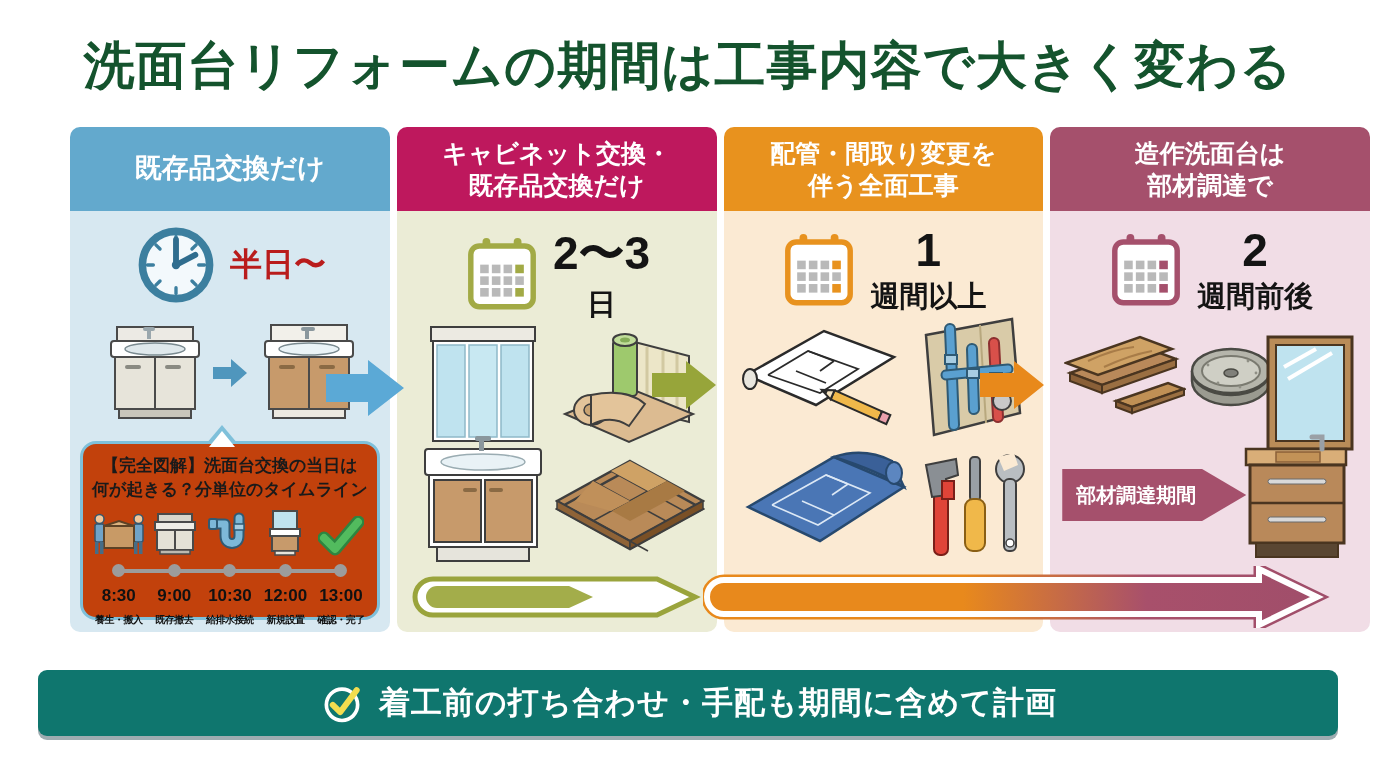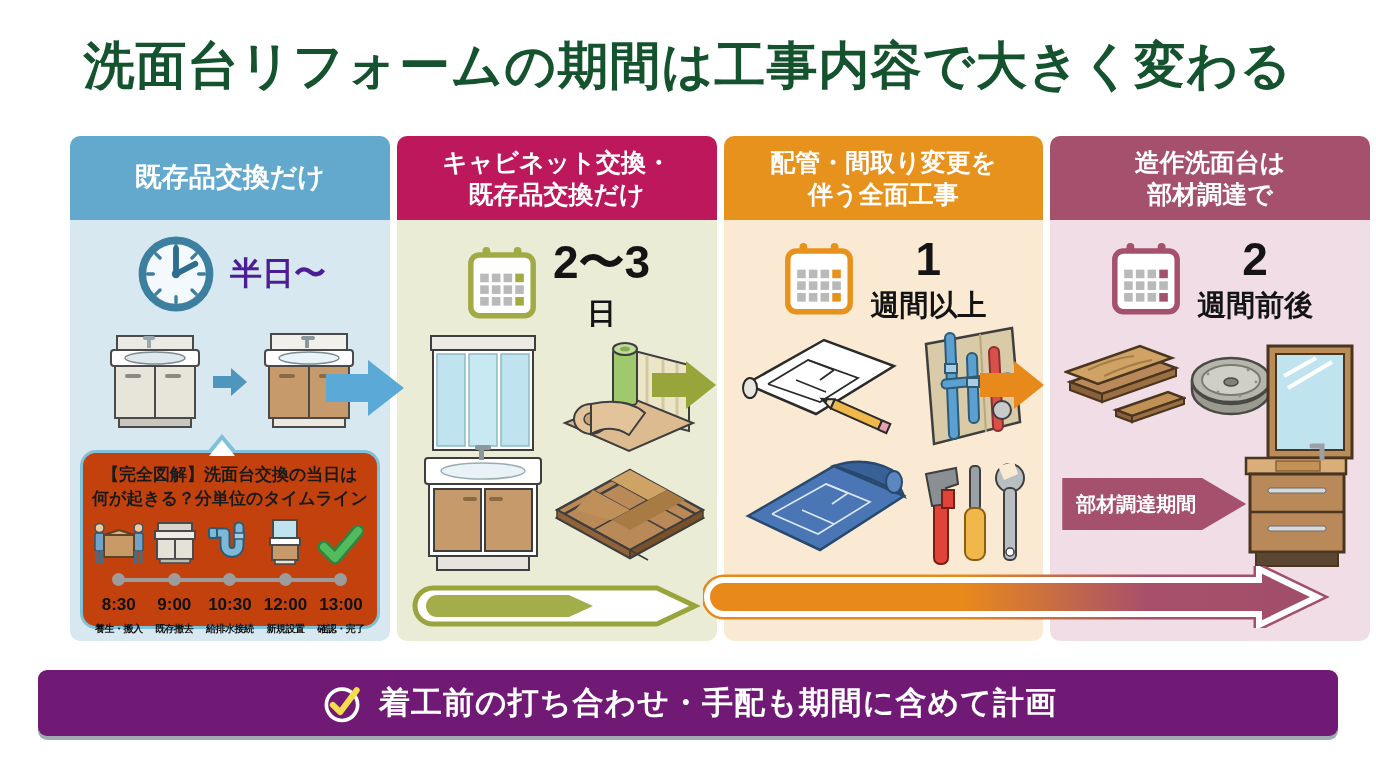--- a/index.html
+++ b/index.html
@@ -6,39 +6,39 @@
   .canvas{
     position:relative;width:1376px;height:768px;background:#ffffff;overflow:hidden;
     font-family:"Liberation Sans","DejaVu Sans",sans-serif;
   }
   
   .title{
     position:absolute;left:0;top:32px;width:100%;text-align:center;
     font-size:51px;font-weight:900;color:#14532d;letter-spacing:1px;
   }
   
-  .cols{position:absolute;left:38px;top:136px;width:1300px;height:505px;display:flex;gap:7px;padding-left:32px;}
+  .cols{position:absolute;left:38px;top:127px;width:1300px;height:505px;display:flex;gap:7px;padding-left:32px;}
   .col{flex:1;display:flex;flex-direction:column;border-radius:10px;}
   .col-h{
     height:84px;border-radius:10px 10px 0 0;color:#ffffff;font-weight:800;
     display:flex;flex-direction:column;align-items:center;justify-content:center;
     font-size:25px;line-height:1.3;text-align:center;
   }
   .col-b{flex:1;border-radius:0 0 10px 10px;position:relative;}
   .c1 .col-h{background:#63a9cd;font-size:27px;}
   .c1 .col-b{background:#d7e8f1;}
   .c2 .col-h{background:#be185d;}
   .c2 .col-b{background:#ebecd6;}
   .c3 .col-h{background:#e8921e;}
   .c3 .col-b{background:#fbead3;}
   .c4 .col-h{background:#a5506c;text-align:right;}
   .c4 .col-b{background:#f1dde6;}
   
   .dur{position:absolute;left:0;top:12px;width:100%;display:flex;align-items:center;justify-content:center;gap:12px;}
-  .dur-text{font-size:32px;font-weight:900;color:#4c1d95;line-height:1.3;}
+  .dur-text{font-size:32px;font-weight:900;color:#b91c1c;line-height:1.3;}
   .dur-num{font-size:46px;font-weight:900;color:#141414;}
   .dur-unit{font-size:29px;font-weight:900;color:#141414;}
   .dur-inline{display:flex;align-items:center;flex-direction:column;}
   .cal{width:78px;height:78px;}
   .c2 .cal{color:#a2aa45;}
   .c3 .cal{color:#e8921e;}
   .c4 .cal{color:#a5506c;}
   
   .v-row{position:absolute;left:0;top:112px;width:100%;display:flex;align-items:center;justify-content:center;gap:8px;}
   
@@ -64,21 +64,21 @@
     position:absolute;left:12px;top:258px;width:184px;height:52px;background:#a5506c;
     clip-path:polygon(0 0,76% 0,100% 50%,76% 100%,0 100%);
     display:flex;align-items:center;color:#fff;font-size:20px;font-weight:800;padding-left:14px;box-sizing:border-box;
   }
   
   .gap-arrow{position:absolute;z-index:5;}
   
   .long-arrow{position:absolute;left:703px;top:566px;width:628px;height:62px;z-index:4;}
   
   .footer{
-    position:absolute;left:38px;top:670px;width:1300px;height:66px;background:#701a75;border-radius:9px;
+    position:absolute;left:38px;top:670px;width:1300px;height:66px;background:#0f766e;border-radius:9px;
     display:flex;align-items:center;justify-content:center;gap:14px;box-shadow:0 4px 0 rgba(40,70,82,.45);
   }
   .footer-text{color:#ffffff;font-size:31px;font-weight:900;letter-spacing:1px;}
   svg{display:block;}
 </style>
 </head>
 <body>
 
 <div class="canvas">
 

